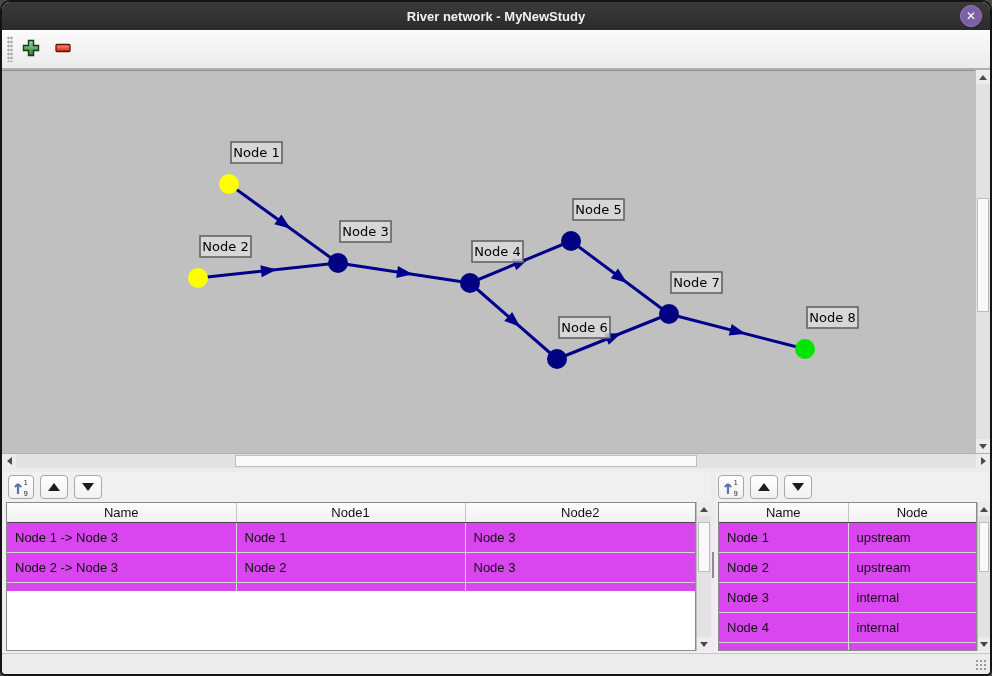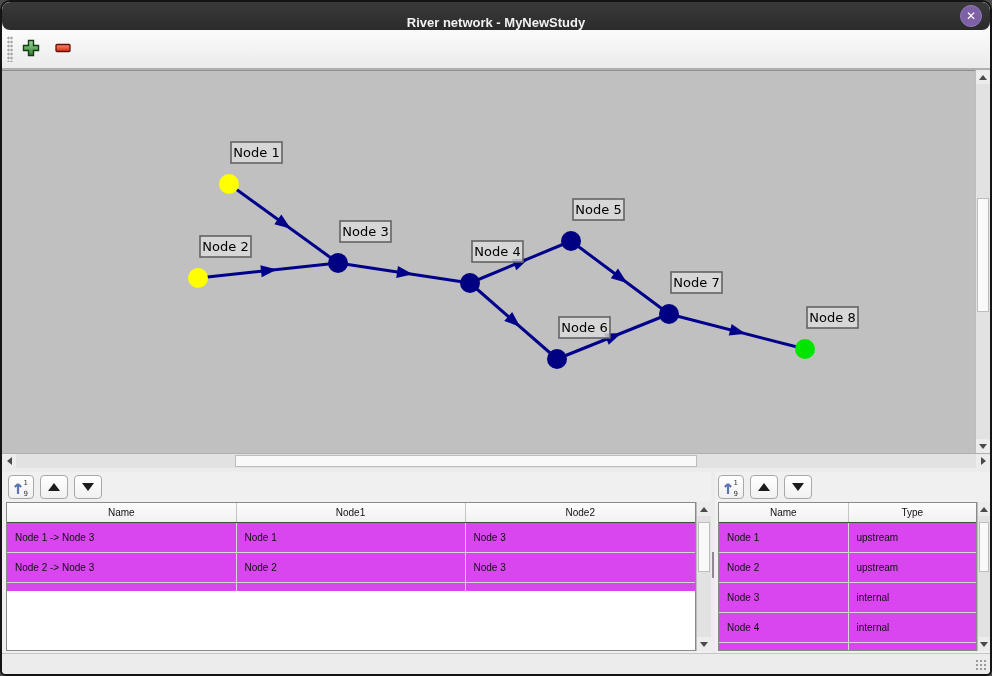--- a/index.html
+++ b/index.html
@@ -6,21 +6,21 @@
   html,body { background:#4a4a4a; font-family:"Liberation Sans","DejaVu Sans",sans-serif; }
   .window {
     position:relative; width:992px; height:676px;
     border:2px solid #141414; border-radius:10px 10px 6px 6px;
     overflow:hidden; background:#f0f0f0;
   }
   
   .titlebar {
     position:absolute; top:0; left:0; right:0; height:28px;
     background:linear-gradient(#3a3a3a,#2b2b2b);
-    display:flex; align-items:flex-end; justify-content:center;border-radius:8px;
+    display:flex; align-items:center; justify-content:center;
   }
   .titlebar .title { color:#f2f2f2; font-size:13px; font-weight:bold; }
   .close-btn {
     position:absolute; right:8px; top:3px; width:22px; height:22px;
     border-radius:50%; background:#7d60a6; border:1px solid #937cb8;
     color:#ffffff; font-size:12px; font-weight:bold; line-height:20px;
     text-align:center; cursor:pointer;
   }
   
   .toolbar {
@@ -79,21 +79,21 @@
   .mini-btn {
     position:absolute; top:3px; height:24px; background:linear-gradient(#ffffff,#f1f1f1);
     border:1px solid #a8a8a8; border-radius:4px; display:flex; align-items:center; justify-content:center; cursor:pointer;
   }
   .mini-btn .tri.up   { border-left:6px solid transparent; border-right:6px solid transparent; border-bottom:8px solid #1c1c1c; }
   .mini-btn .tri.down { border-left:6px solid transparent; border-right:6px solid transparent; border-top:8px solid #1c1c1c; }
   
   .tablewrap { position:absolute; background:#ffffff; border:1px solid #8a8a8a; overflow:hidden; }
   .pane.left  .tablewrap { left:4px;  top:30px; width:690px; height:149px; }
   .pane.right .tablewrap { left:3px;  top:30px; width:259px; height:149px; }
-  table { border-collapse:collapse; width:100%; table-layout:fixed; font-size:10px; color:#111;padding-left:16px; }
+  table { border-collapse:collapse; width:100%; table-layout:fixed; font-size:13px; color:#111;padding-left:16px; }
   th {
     height:19px; font-weight:normal; text-align:center;
     background:linear-gradient(#fcfcfc,#f1f1f1);
     border-bottom:1px solid #4a4a4a; border-right:1px solid #c4c4c4; overflow:hidden;
   }
   th:last-child { border-right:none; }
   td {
     height:30px; padding-left:8px; background:#d946ef;
     border-bottom:1px solid #d6d6d6; border-right:1px solid #d6d6d6;
     overflow:hidden; white-space:nowrap;
@@ -305,21 +305,21 @@
     </div>
     <div class="tablewrap">
       <table>
         <colgroup>
             <col style="width:129px">
             <col>
           </colgroup>
         <thead>
             <tr>
               <th>Name</th>
-              <th>Type</th>
+              <th>Node</th>
             </tr>
           </thead>
         <tbody>
             <tr>
               <td>Node 1</td>
               <td>upstream</td>
             </tr>
             <tr>
               <td>Node 2</td>
               <td>upstream</td>

